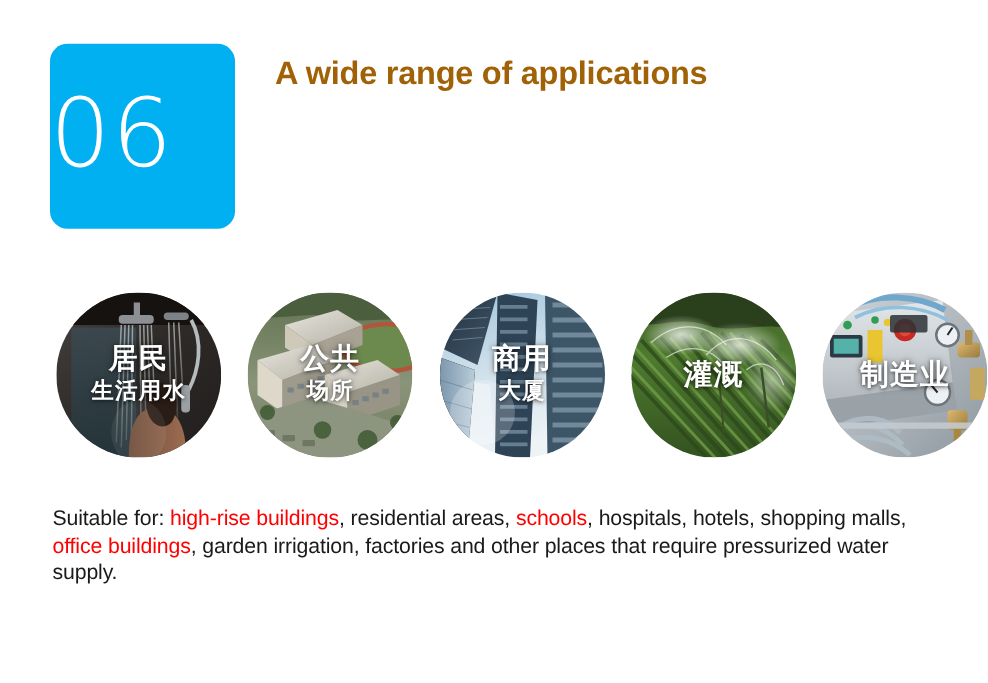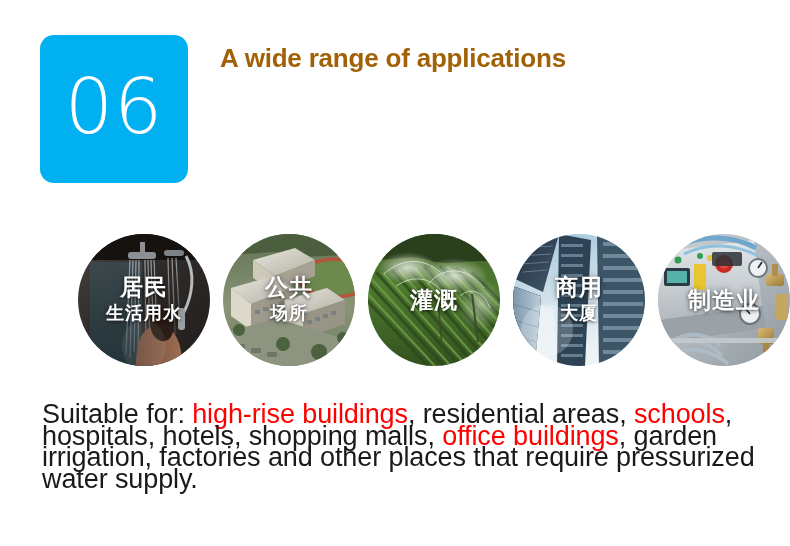--- a/index.html
+++ b/index.html
@@ -26,21 +26,20 @@
   .badge {
     position: absolute;
     left: 40px;
     top: 35px;
     width: 148px;
     height: 148px;
     border-radius: 14px;
     background: #00b0f0;
     display: flex;
     align-items: center;
-    justify-content: center;
   }
   .badge-number {
     color: #ffffff;
     font-size: 76px;
     line-height: 1;
     font-weight: 300;
     letter-spacing: 1px;
     font-family: "DejaVu Sans", sans-serif;
     transform: translateY(-2px);
   }
@@ -67,21 +66,22 @@
   }
 
   
   .circles {
     position: absolute;
     left: 0;
     top: 234px;
     width: 790px;
     height: 136px;
     display: flex;
-    justify-content: flex-end;
+    justify-content: space-between;
+    padding-left: 45px;
     box-sizing: border-box;
   }
   .circle {
     position: relative;
     width: 132px;
     height: 132px;
     margin-right: 13px;
     border-radius: 50%;
     overflow: hidden;
     flex: 0 0 auto;
@@ -110,21 +110,21 @@
     text-align: center;
   }
   .circle-label .l2 { font-size: 18px; }
 
   
   .footer {
     position: absolute;
     left: 42px;
     top: 404px;
     width: 715px;
-    font-size: 27px;
+    font-size: 17px;
     line-height: 21.5px;
     color: #1a1a1a;
     letter-spacing: -0.1px;
   }
   .hl { color: #ff0000; }
 </style>
 </head>
 <body>
 
 <div class="header">
@@ -248,78 +248,20 @@
       <g fill="#3f5a32" opacity="0.85">
         <circle cx="16" cy="96" r="6"></circle>
           <circle cx="60" cy="110" r="7"></circle>
         <circle cx="96" cy="118" r="8"></circle>
           <circle cx="120" cy="104" r="6"></circle>
       </g>
     </svg>
     <div class="circle-label">
       <span class="l1">公共</span>
       <span class="l2">场所</span>
-    </div>
-  </div>
-
-  <div class="circle">
-    <svg class="circle-photo" viewBox="0 0 132 132" preserveAspectRatio="xMidYMid slice">
-      <defs>
-        <linearGradient id="p4bg" x1="0" y1="0" x2="0" y2="1">
-          <stop offset="0%" stop-color="#46632d"></stop>
-          <stop offset="40%" stop-color="#4e7a30"></stop>
-          <stop offset="100%" stop-color="#33521f"></stop>
-        </linearGradient>
-        <radialGradient id="p4mist" cx="0.5" cy="0.5" r="0.5">
-          <stop offset="0%" stop-color="#ffffff" stop-opacity="0.85"></stop>
-          <stop offset="100%" stop-color="#ffffff" stop-opacity="0"></stop>
-        </radialGradient>
-      </defs>
-      <rect width="132" height="132" fill="url(#p4bg)"></rect>
-
-      <g stroke="#2e4a1b" stroke-width="3" opacity="0.8">
-        <line x1="-20" y1="46" x2="60" y2="132"></line>
-          <line x1="-6" y1="42" x2="76" y2="132"></line>
-        <line x1="8" y1="38" x2="92" y2="132"></line>
-          <line x1="24" y1="36" x2="108" y2="132"></line>
-        <line x1="40" y1="34" x2="124" y2="132"></line>
-          <line x1="56" y1="32" x2="140" y2="130"></line>
-        <line x1="72" y1="32" x2="150" y2="120"></line>
-          <line x1="88" y1="34" x2="156" y2="108"></line>
-        <line x1="104" y1="38" x2="160" y2="96"></line>
-      </g>
-      <g stroke="#74a04a" stroke-width="2.4" opacity="0.75">
-        <line x1="-13" y1="46" x2="67" y2="132"></line>
-          <line x1="1" y1="42" x2="83" y2="132"></line>
-        <line x1="15" y1="39" x2="99" y2="132"></line>
-          <line x1="31" y1="36" x2="115" y2="132"></line>
-        <line x1="47" y1="34" x2="131" y2="132"></line>
-          <line x1="63" y1="32" x2="147" y2="128"></line>
-        <line x1="79" y1="32" x2="155" y2="114"></line>
-          <line x1="95" y1="35" x2="160" y2="102"></line>
-      </g>
-
-      <path d="M0 0 H132 V30 C108 22 84 34 60 26 C36 18 18 30 0 24 Z" fill="#2a3f1c"></path>
-
-      <ellipse cx="40" cy="34" rx="30" ry="16" fill="url(#p4mist)" opacity="0.9"></ellipse>
-      <ellipse cx="86" cy="42" rx="34" ry="18" fill="url(#p4mist)" opacity="0.85"></ellipse>
-      <ellipse cx="112" cy="70" rx="22" ry="26" fill="url(#p4mist)" opacity="0.55"></ellipse>
-      <g stroke="#ffffff" stroke-width="1" opacity="0.6" fill="none">
-        <path d="M16 40 C36 22 60 24 76 42"></path>
-        <path d="M60 50 C78 30 100 34 116 54"></path>
-        <path d="M92 62 C104 52 116 58 122 74"></path>
-        <path d="M28 52 C46 40 64 44 74 58"></path>
-      </g>
-
-      <line x1="104" y1="60" x2="110" y2="108" stroke="#3a4f28" stroke-width="2"></line>
-      <line x1="70" y1="66" x2="74" y2="112" stroke="#3a4f28" stroke-width="1.6"></line>
-    </svg>
-    <div class="circle-label">
-      <span class="l1">灌溉</span>
-      <span class="l2"></span>
     </div>
   </div>
 
   <div class="circle">
     <svg class="circle-photo" viewBox="0 0 132 132" preserveAspectRatio="xMidYMid slice">
       <defs>
         <linearGradient id="p3sky" x1="0" y1="0" x2="0.3" y2="1">
           <stop offset="0%" stop-color="#9fc3dd"></stop>
           <stop offset="50%" stop-color="#cfe0ea"></stop>
           <stop offset="100%" stop-color="#eef3f6"></stop>
@@ -388,20 +330,78 @@
     </svg>
     <div class="circle-label">
       <span class="l1">商用</span>
       <span class="l2">大厦</span>
     </div>
   </div>
 
   <div class="circle">
     <svg class="circle-photo" viewBox="0 0 132 132" preserveAspectRatio="xMidYMid slice">
       <defs>
+        <linearGradient id="p4bg" x1="0" y1="0" x2="0" y2="1">
+          <stop offset="0%" stop-color="#46632d"></stop>
+          <stop offset="40%" stop-color="#4e7a30"></stop>
+          <stop offset="100%" stop-color="#33521f"></stop>
+        </linearGradient>
+        <radialGradient id="p4mist" cx="0.5" cy="0.5" r="0.5">
+          <stop offset="0%" stop-color="#ffffff" stop-opacity="0.85"></stop>
+          <stop offset="100%" stop-color="#ffffff" stop-opacity="0"></stop>
+        </radialGradient>
+      </defs>
+      <rect width="132" height="132" fill="url(#p4bg)"></rect>
+
+      <g stroke="#2e4a1b" stroke-width="3" opacity="0.8">
+        <line x1="-20" y1="46" x2="60" y2="132"></line>
+          <line x1="-6" y1="42" x2="76" y2="132"></line>
+        <line x1="8" y1="38" x2="92" y2="132"></line>
+          <line x1="24" y1="36" x2="108" y2="132"></line>
+        <line x1="40" y1="34" x2="124" y2="132"></line>
+          <line x1="56" y1="32" x2="140" y2="130"></line>
+        <line x1="72" y1="32" x2="150" y2="120"></line>
+          <line x1="88" y1="34" x2="156" y2="108"></line>
+        <line x1="104" y1="38" x2="160" y2="96"></line>
+      </g>
+      <g stroke="#74a04a" stroke-width="2.4" opacity="0.75">
+        <line x1="-13" y1="46" x2="67" y2="132"></line>
+          <line x1="1" y1="42" x2="83" y2="132"></line>
+        <line x1="15" y1="39" x2="99" y2="132"></line>
+          <line x1="31" y1="36" x2="115" y2="132"></line>
+        <line x1="47" y1="34" x2="131" y2="132"></line>
+          <line x1="63" y1="32" x2="147" y2="128"></line>
+        <line x1="79" y1="32" x2="155" y2="114"></line>
+          <line x1="95" y1="35" x2="160" y2="102"></line>
+      </g>
+
+      <path d="M0 0 H132 V30 C108 22 84 34 60 26 C36 18 18 30 0 24 Z" fill="#2a3f1c"></path>
+
+      <ellipse cx="40" cy="34" rx="30" ry="16" fill="url(#p4mist)" opacity="0.9"></ellipse>
+      <ellipse cx="86" cy="42" rx="34" ry="18" fill="url(#p4mist)" opacity="0.85"></ellipse>
+      <ellipse cx="112" cy="70" rx="22" ry="26" fill="url(#p4mist)" opacity="0.55"></ellipse>
+      <g stroke="#ffffff" stroke-width="1" opacity="0.6" fill="none">
+        <path d="M16 40 C36 22 60 24 76 42"></path>
+        <path d="M60 50 C78 30 100 34 116 54"></path>
+        <path d="M92 62 C104 52 116 58 122 74"></path>
+        <path d="M28 52 C46 40 64 44 74 58"></path>
+      </g>
+
+      <line x1="104" y1="60" x2="110" y2="108" stroke="#3a4f28" stroke-width="2"></line>
+      <line x1="70" y1="66" x2="74" y2="112" stroke="#3a4f28" stroke-width="1.6"></line>
+    </svg>
+    <div class="circle-label">
+      <span class="l1">灌溉</span>
+      <span class="l2"></span>
+    </div>
+  </div>
+
+  <div class="circle">
+    <svg class="circle-photo" viewBox="0 0 132 132" preserveAspectRatio="xMidYMid slice">
+      <defs>
         <linearGradient id="p5bg" x1="0" y1="0" x2="1" y2="1">
           <stop offset="0%" stop-color="#cfd4d8"></stop>
           <stop offset="60%" stop-color="#aab2b8"></stop>
           <stop offset="100%" stop-color="#8d969d"></stop>
         </linearGradient>
         <linearGradient id="p5panel" x1="0" y1="0" x2="0" y2="1">
           <stop offset="0%" stop-color="#e3e7ea"></stop>
           <stop offset="100%" stop-color="#b3babf"></stop>
         </linearGradient>
         <linearGradient id="p5brass" x1="0" y1="0" x2="1" y2="1">

